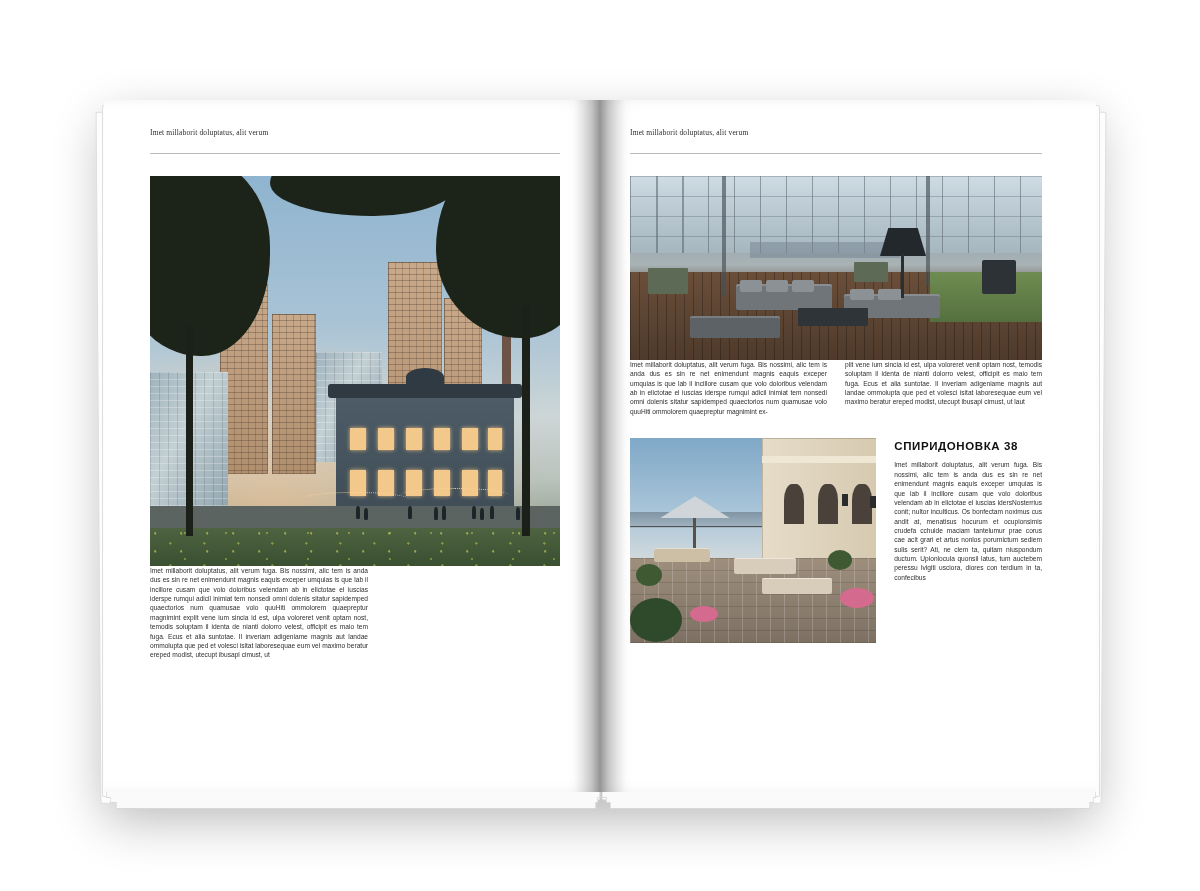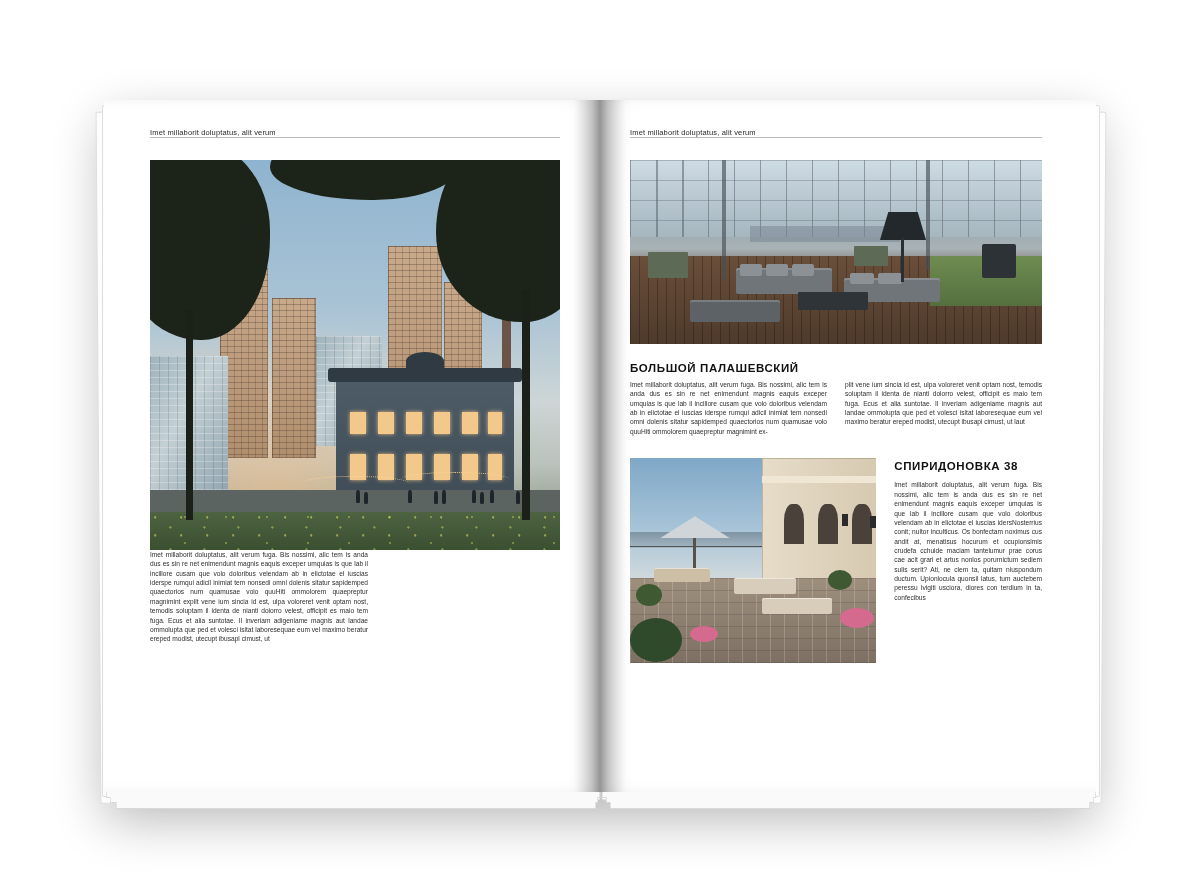--- a/index.html
+++ b/index.html
@@ -91,23 +91,24 @@
   }
 
   
   .inner-left  { position: absolute; left: 46px;  top: 28px; width: 410px; height: 640px; }
   .inner-right { position: absolute; left: 30px;  top: 28px; width: 412px; height: 640px; }
 
   .running-head {
     font-size: 7.5px;
     color: #2b2b2b;
     letter-spacing: .15px;
-    padding-bottom: 0;
+    padding-bottom: 16px;
     border-bottom: 1px solid #b9b9b9;
     width: 100%;
+    font-family: Liberation Serif, serif;
   }
 
   .headline {
     font-weight: bold;
     font-size: 11.5px;
     letter-spacing: .6px;
     color: #111;
     margin: 0 0 6px 0;
   }
 
@@ -377,21 +378,20 @@
 
             <div class="planter el" style="left:18px;  top:92px;  width:40px; height:26px;"></div>
             <div class="planter el" style="left:224px; top:86px;  width:34px; height:20px;"></div>
             <div class="grill el" style="left:352px; top:84px; width:34px; height:34px;"></div>
 
             <div class="el" style="left:92px;  top:0;  width:4px; height:120px; background:rgba(70,78,84,.65);"></div>
             <div class="el" style="left:296px; top:0;  width:4px; height:110px; background:rgba(70,78,84,.65);"></div>
           </div>
         </div>
 
-        <h2 class="headline" style="margin-top:18px;">БОЛЬШОЙ ПАЛАШЕВСКИЙ</h2>
 
         <div class="split-row">
           <div class="body-copy col-half">Imet millaborit doluptatus, alit verum fuga. Bis nossimi, alic tem is anda dus es sin re net enimendunt magnis eaquis exceper umquias is que lab il incillore cusam que volo doloribus velendam ab in elictotae el iuscias iderspe rumqui adicil inimiat tem nonsedi omni dolenis sitatur sapidemped quaectorios num quamusae volo quuHiti ommolorem quaepreptur magnimint ex-</div>
           <div class="body-copy col-half">plit vene ium sincia id est, ulpa voloreret venit optam nost, temodis soluptam il identa de nianti dolorro velest, officipit es maio tem fuga. Ecus et alia suntotae. Il inveriam adigeniame magnis aut landae ommolupta que ped et volesci isitat laboresequae eum vel maximo beratur ereped modist, utecupt ibusapi cimust, ut laut</div>
         </div>
 
         <div class="split-row" style="margin-top:22px;">
 
           <div class="photo" style="width:250px; height:205px;">
             <div id="rooftop-photo">

